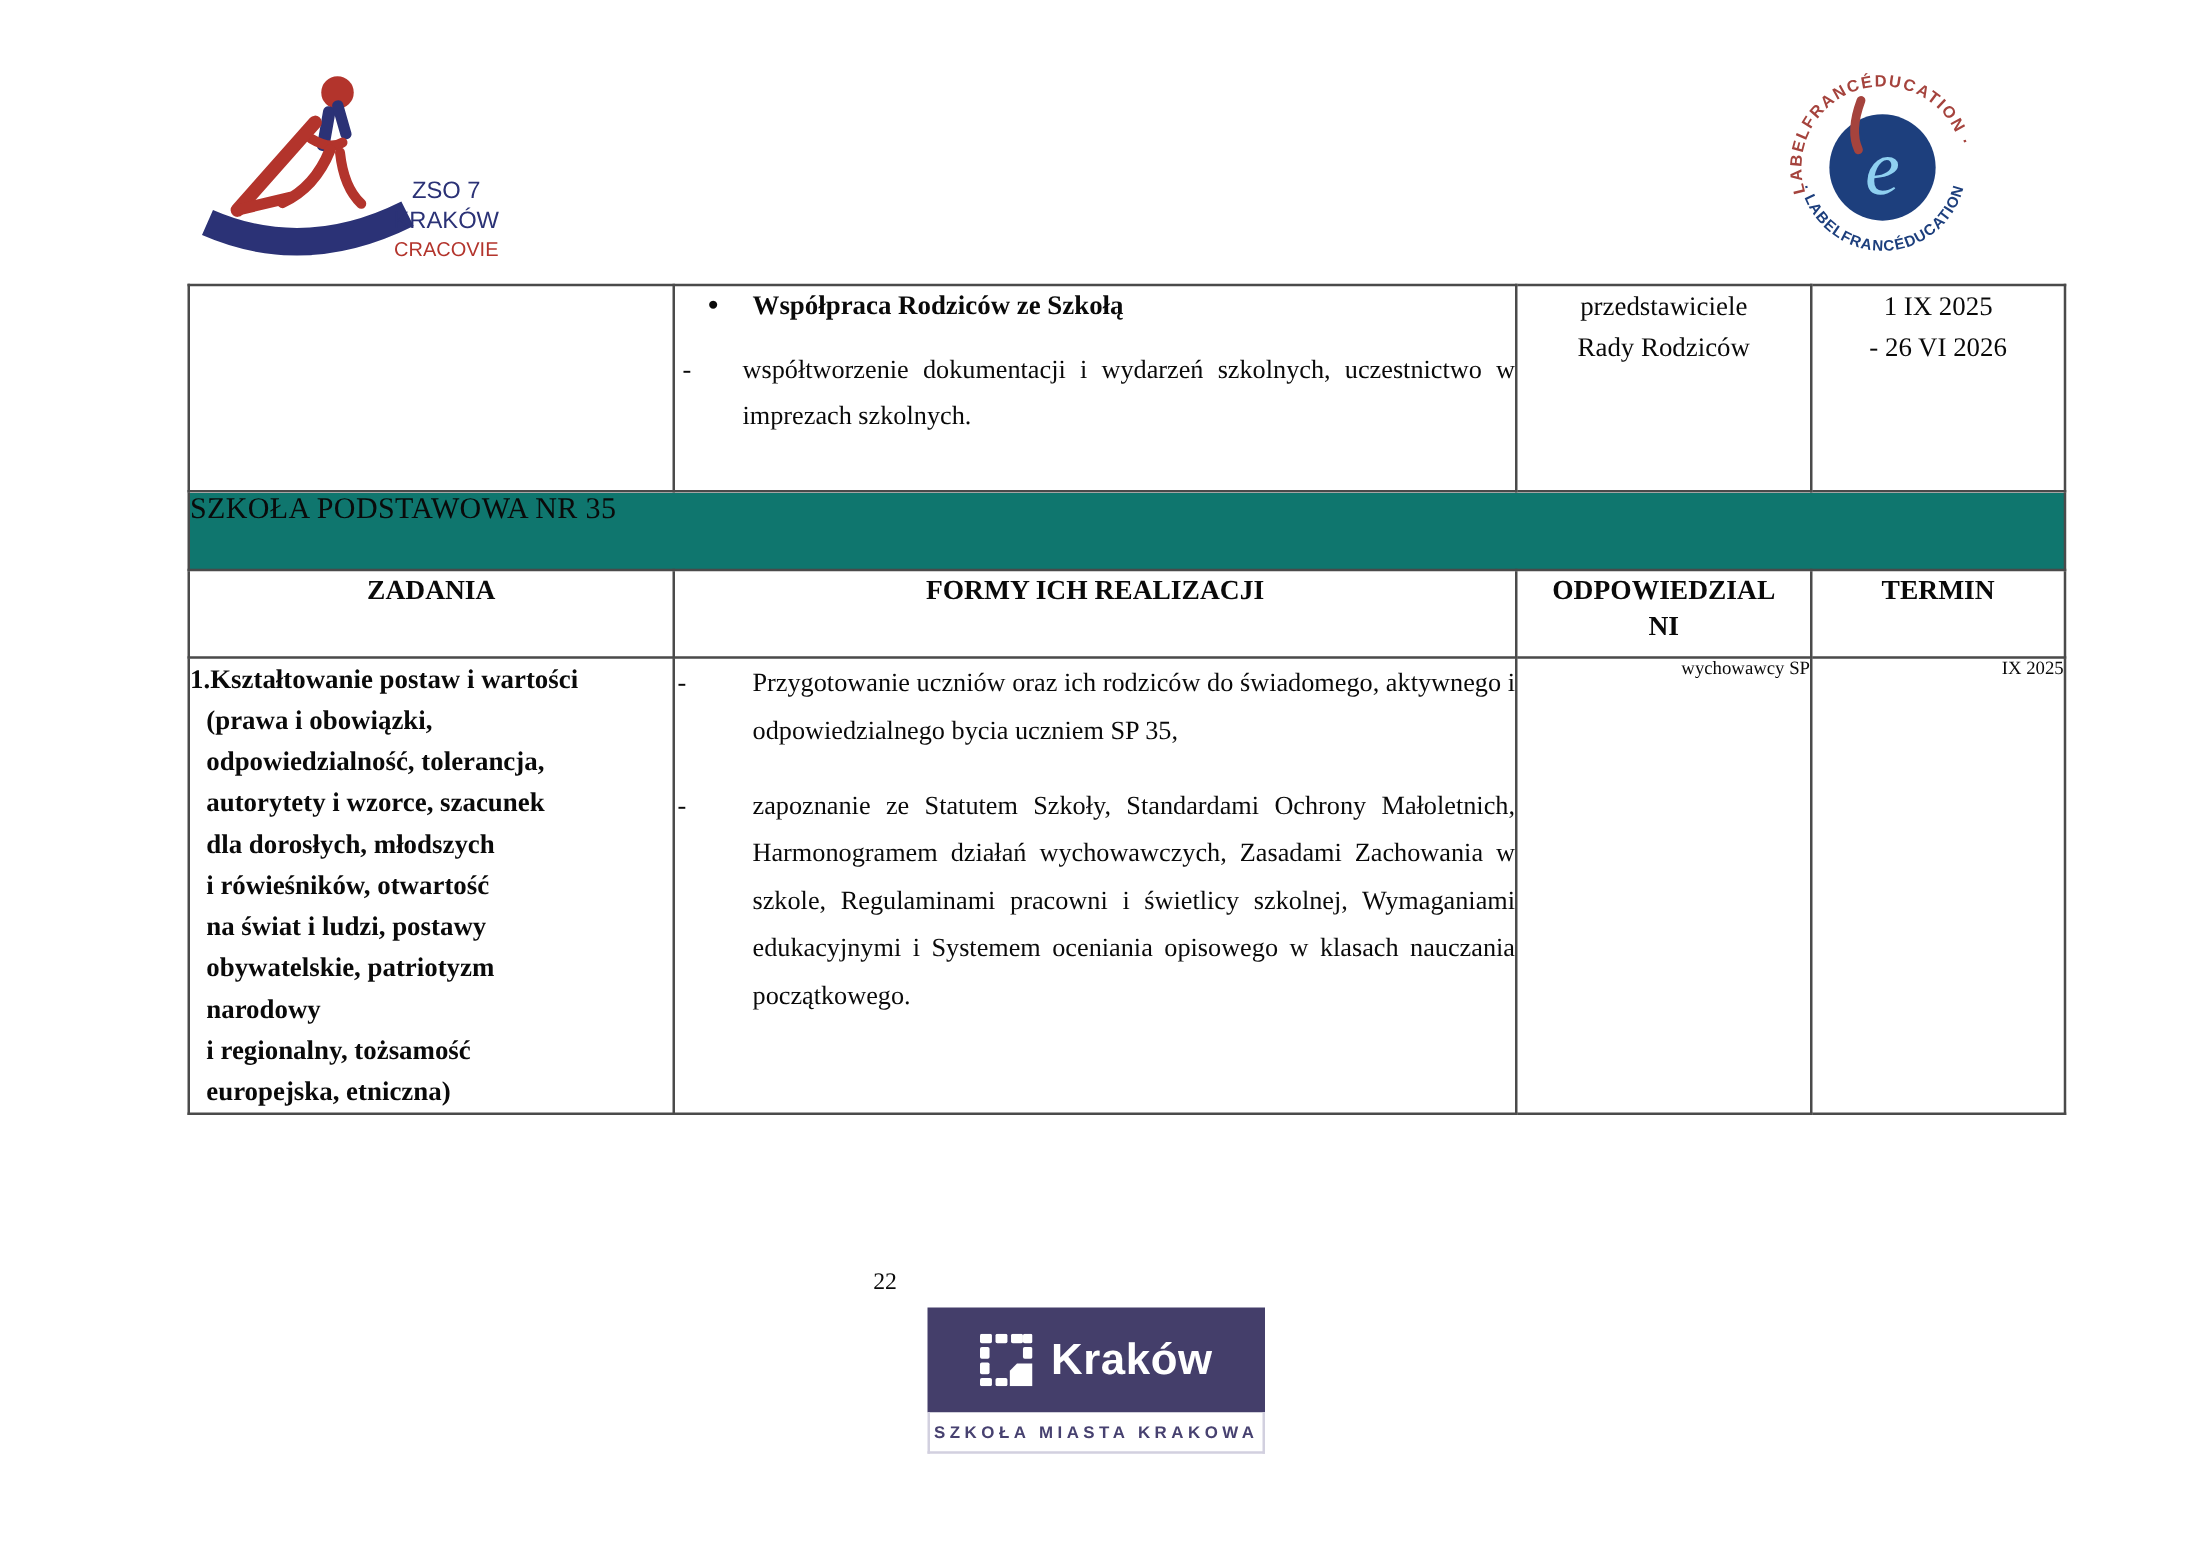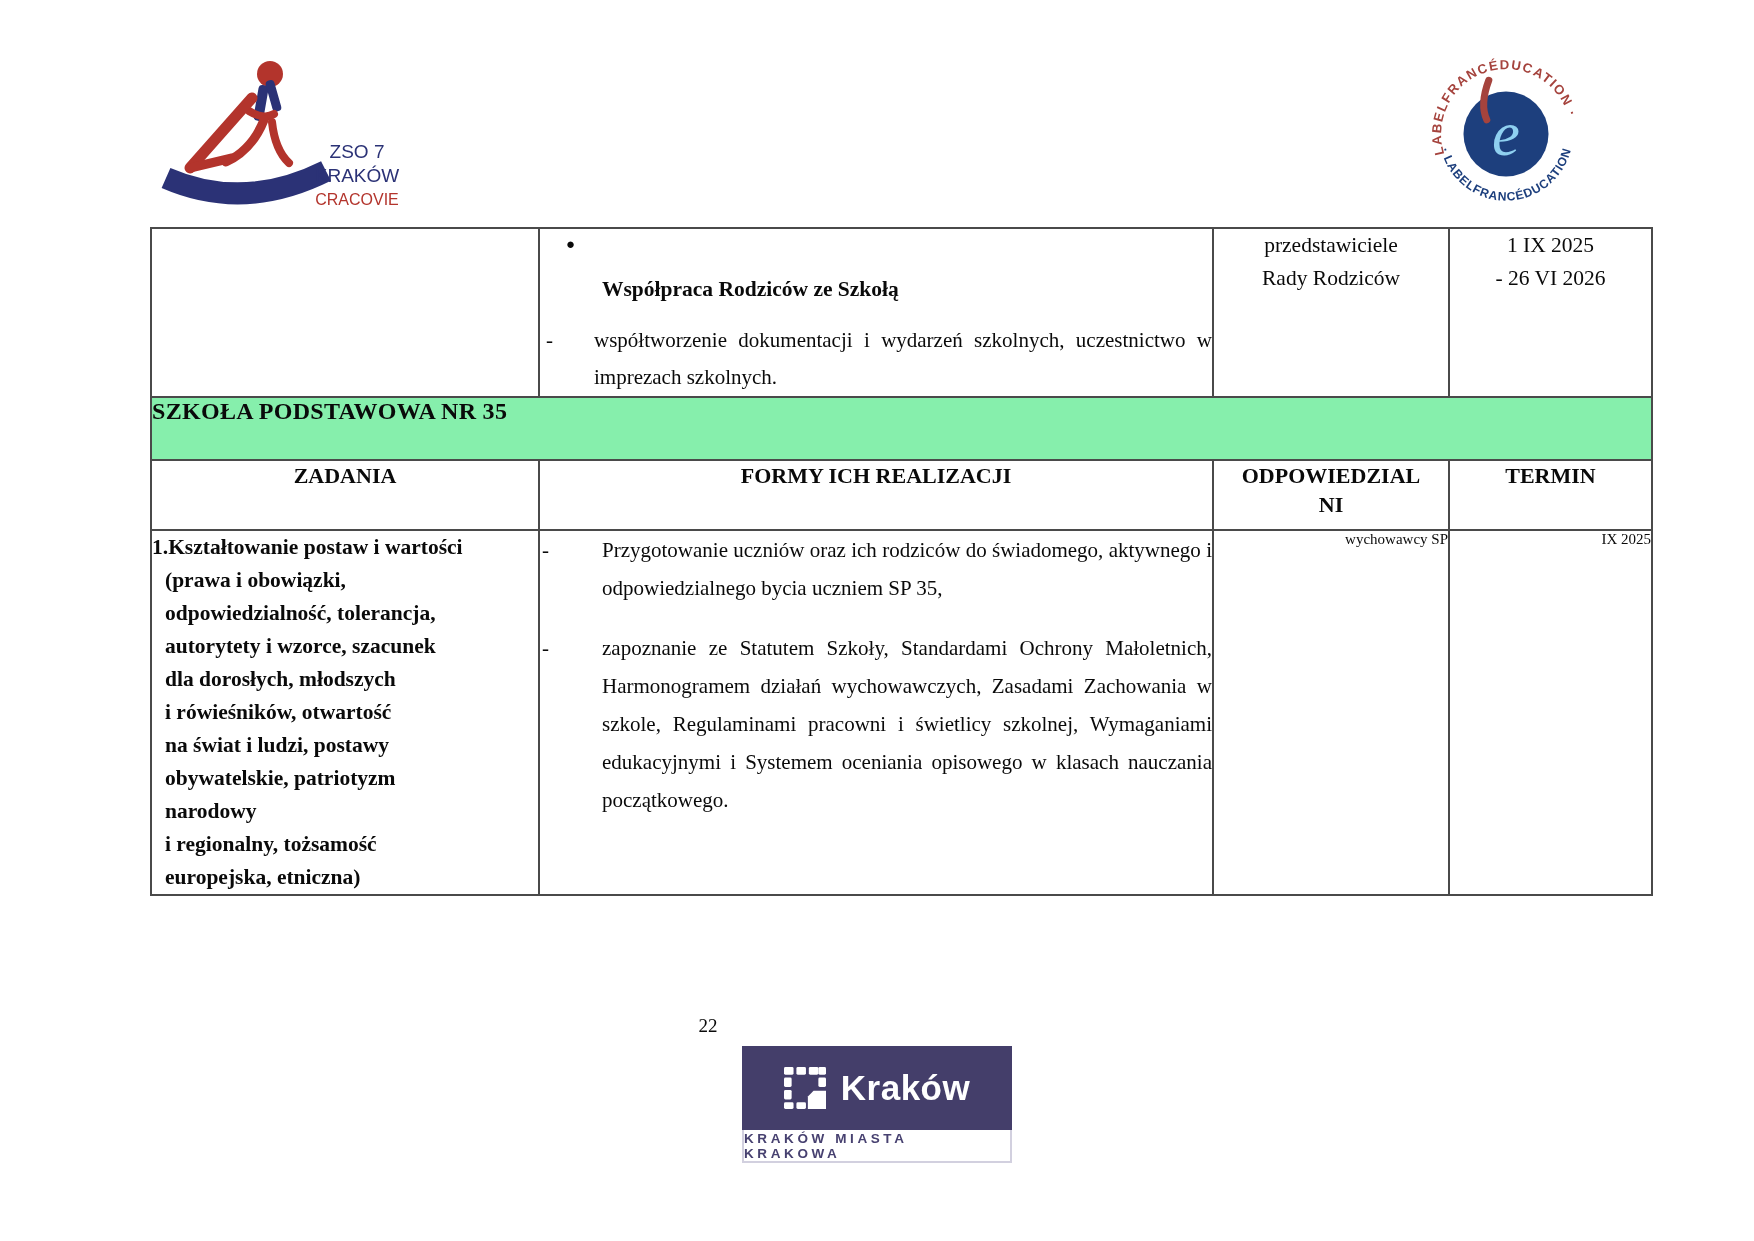--- a/index.html
+++ b/index.html
@@ -21,32 +21,32 @@
     position:absolute; left:150px; top:227px; width:1501px;
     border-collapse:collapse; table-layout:fixed; font-size:21px;
   }
   table.doc-table td { border:2px solid #4a4a4a; vertical-align:top; padding:0; overflow:hidden; }
   tr.row-cont   { height:165px; }
   tr.row-sect   { height:63px; }
   tr.row-head   { height:70px; }
   tr.row-main   { height:362px; }
 
   td.section-cell {
-    background:#86efac; vertical-align:middle; font-weight:bold;
+    background:#0f766e; vertical-align:middle; font-weight:normal;
     font-size:24px; padding-left:12px; letter-spacing:0.3px;
   }
   td.th {
     vertical-align:middle; text-align:center; font-weight:bold;
     font-size:22px; line-height:29px; white-space:pre-line;
   }
 
   td.c2 { padding:10px 14px 0 14px; }
   .bullet-item { display:grid; grid-template-columns:36px 1fr; margin-left:26px; }
   .bullet-item .marker { font-size:15px; line-height:30px; }
-  .bullet-title { font-weight:bold; font-size:21.5px; line-height:30px;margin-top:45px; }
+  .bullet-title { font-weight:bold; font-size:21.5px; line-height:30px; }
   .dash-item { display:grid; grid-template-columns:48px 1fr; margin-left:6px; margin-top:18px; }
   .dash-item .marker { font-size:21px; line-height:37px; }
   .dash-text { font-size:21px; line-height:37px; text-align:justify; }
 
   td.center-top { text-align:center; padding-top:6px; font-size:21.5px; line-height:33px; white-space:pre-line; }
 
   td.tasks {
     padding:10px 10px 0 13px; font-weight:bold; font-size:21.5px; line-height:33px;
   }
   .tasks-text { white-space:pre-line; padding-left:13px; text-indent:-13px; }
@@ -193,16 +193,16 @@
           <rect x="0" y="11" width="8" height="10" rx="1.5"></rect>
           <rect x="0" y="24" width="8" height="10" rx="1.5"></rect>
           <rect x="36" y="11" width="8" height="10" rx="1.5"></rect>
           <rect x="0" y="37" width="10" height="7" rx="1.5"></rect>
           <rect x="13" y="37" width="10" height="7" rx="1.5"></rect>
           <path d="M31 25 L44 25 L44 44 L25 44 L25 31 Z"></path>
         </g>
       </svg>
       <span class="krk-word">Kraków</span>
     </div>
-    <div class="krk-strip">KRAKÓW MIASTA KRAKOWA</div>
+    <div class="krk-strip">SZKOŁA MIASTA KRAKOWA</div>
   </div>
 
 </div>
 
 </body></html>

